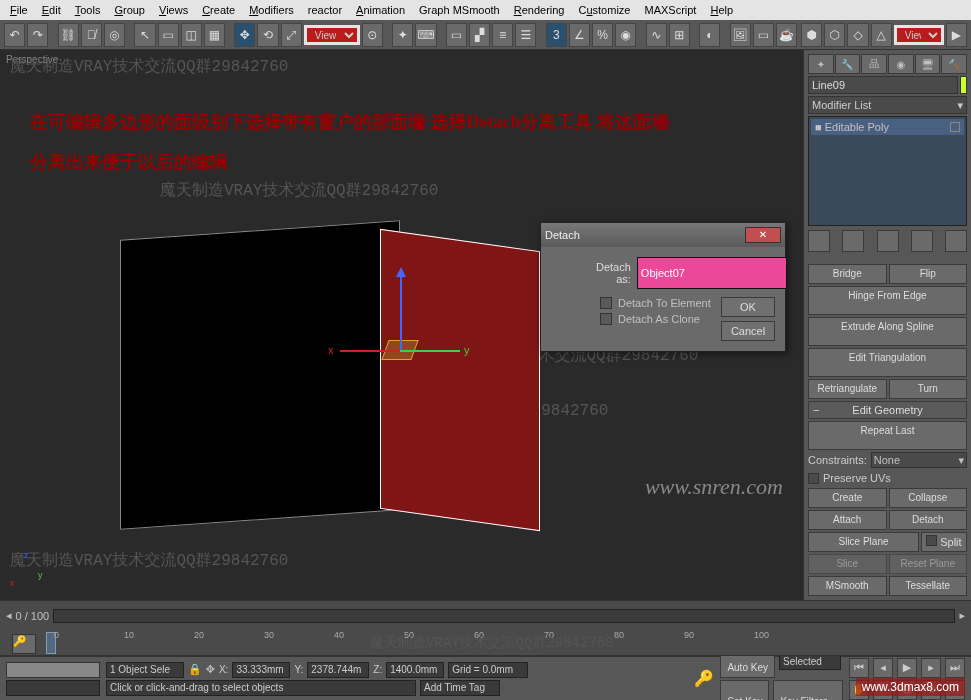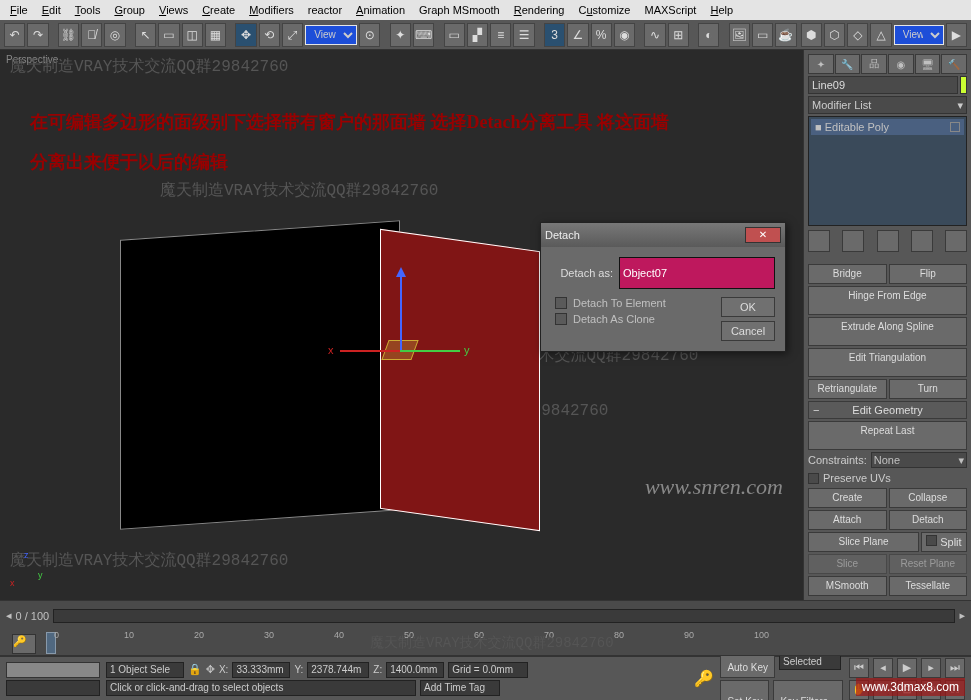--- a/index.html
+++ b/index.html
@@ -6,21 +6,21 @@
 body { width: 971px; height: 700px; background: #4a4a4a; color: #c0c0c0; overflow: hidden; position: relative; }
 
 .menubar { background: #e4e4e4; height: 20px; display: flex; align-items: center; padding: 0 4px; gap: 2px; }
 .menubar span { color: #000; padding: 2px 6px; cursor: default; }
 .menubar span u { text-decoration: underline; }
 
 .toolbar { background: #575757; height: 30px; border-bottom: 1px solid #333; display: flex; align-items: center; padding: 0 4px; gap: 2px; }
 .tbtn { width: 24px; height: 24px; background: #6a6a6a; border: 1px solid #444; display: flex; align-items: center; justify-content: center; color: #ddd; font-size: 12px; }
 .tbtn.active { background: #2a5070; }
 .tsep { width: 6px; }
-.tsel { background: #1d4ed8; border: 1px solid #e5e5e5; color: #ccc; padding: 1px 4px; height: 20px; font-size: 10px; }
+.tsel { background: #b91c1c; border: 3px solid #e5e5e5; color: #ccc; padding: 1px 4px; height: 20px; font-size: 10px; }
 
 .main { display: flex; height: 550px; }
 .viewport { flex: 1; background: #2a2a2a; position: relative; overflow: hidden; }
 .vplabel { position: absolute; top: 4px; left: 6px; color: #888; font-size: 10px; }
 
 .wm { position: absolute; color: #555; font-size: 16px; font-family: Liberation Mono, monospace; white-space: nowrap; pointer-events: none; }
 .redtext { position: absolute; color: #900; font-size: 18px; font-family: "SimSun", serif; font-weight: bold; }
 
 .box3d { position: absolute; left: 120px; top: 160px; width: 420px; height: 330px; }
 .box3d .face-side { position: absolute; left: 0; top: 20px; width: 280px; height: 290px; background: #000; border: 1px solid #888; transform: skewY(-4deg); }
@@ -33,24 +33,24 @@
 .gizmo .yaxis { position: absolute; width: 60px; height: 2px; background: #44cc44; left: 0; top: 0; }
 .gizmo .ylabel { position: absolute; left: 64px; top: -6px; color: #44cc44; }
 .gizmo .plane { position: absolute; width: 30px; height: 20px; background: rgba(200,180,60,0.3); border: 1px solid #ccaa33; left: -15px; top: -10px; transform: skewX(-20deg); }
 
 .axis-widget { position: absolute; left: 10px; bottom: 10px; width: 40px; height: 40px; }
 .axis-widget .ax { position: absolute; font-size: 9px; }
 
 .dialog { position: absolute; left: 540px; top: 172px; width: 246px; background: #6a6a6a; border: 1px solid #222; box-shadow: 2px 2px 8px rgba(0,0,0,0.5); }
 .dlg-title { background: linear-gradient(#787878,#5a5a5a); height: 24px; display: flex; align-items: center; justify-content: space-between; padding: 0 4px; color: #eee; }
 .dlg-close { width: 36px; height: 16px; background: #c05050; border: 1px solid #333; color: #fff; text-align: center; line-height: 14px; font-size: 10px; }
-.dlg-body { padding: 10px; display: flex; flex-direction: column; gap: 8px; }
+.dlg-body { padding: 10px; display: flex; flex-direction: column; gap: 8px; margin-left: 45px; }
 .dlg-row { display: flex; align-items: center; gap: 6px; }
 .dlg-row label { width: 62px; text-align: right; color: #ddd; }
-.dlg-row input[type=text] { flex: 1; background: #be185d; color: #fff; border: 1px solid #111; padding: 1px 3px; height: 32px; }
+.dlg-row input[type=text] { flex: 1; background: #ec4899; color: #fff; border: 1px solid #111; padding: 1px 3px; height: 32px; }
 .dlg-chk { display: flex; align-items: center; gap: 6px; margin-left: 4px; }
 .dlg-chk .cbox { width: 12px; height: 12px; background: #5a5a5a; border: 1px solid #333; }
 .dlg-btn { width: 54px; height: 20px; background: #707070; border: 1px solid #3a3a3a; color: #ddd; text-align: center; line-height: 18px; }
 
 .sidepanel { width: 168px; background: #575757; border-left: 1px solid #333; display: flex; flex-direction: column; padding: 4px; gap: 2px; overflow: hidden; }
 .sp-tabs { display: flex; gap: 1px; height: 20px; }
 .sp-tab { flex: 1; background: #6a6a6a; border: 1px solid #3a3a3a; display: flex; align-items: center; justify-content: center; font-size: 10px; }
 .sp-name { display: flex; gap: 2px; align-items: center; }
 .sp-name input { flex: 1; background: #4a4a4a; color: #ddd; border: 1px solid #333; height: 18px; padding: 0 3px; }
 .sp-color { width: 18px; height: 18px; background: #ccff33; border: 1px solid #333; }

